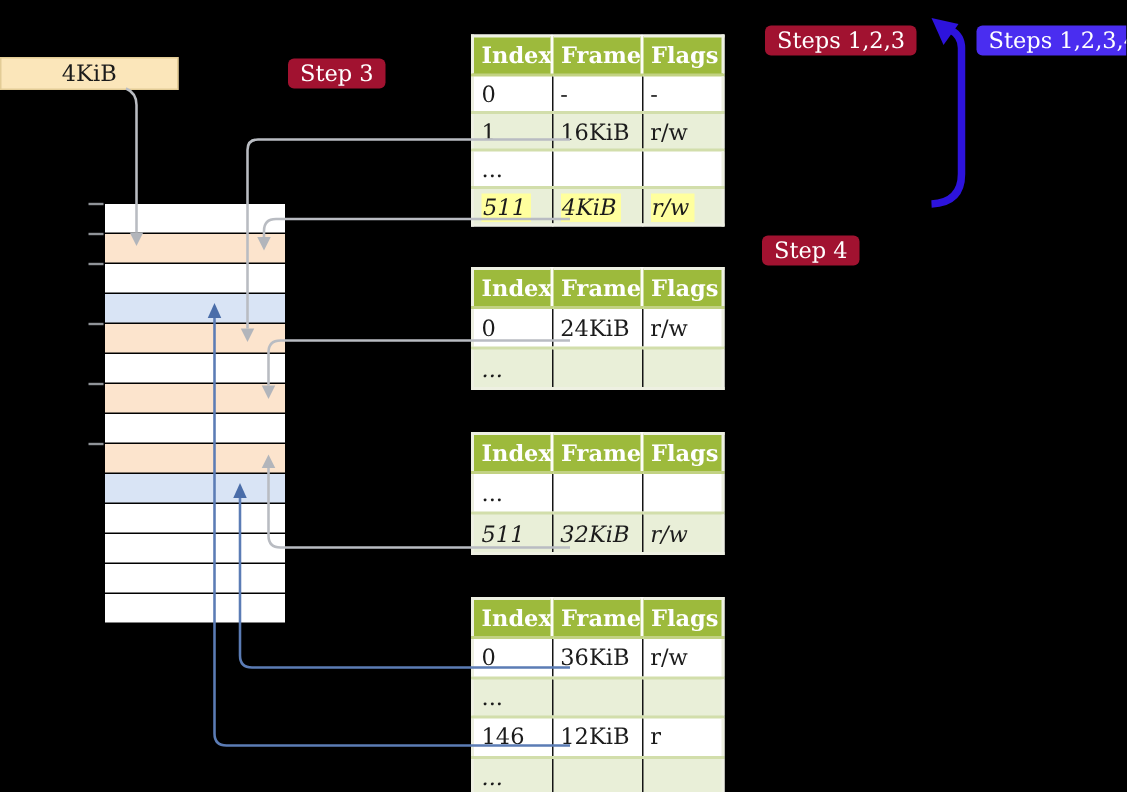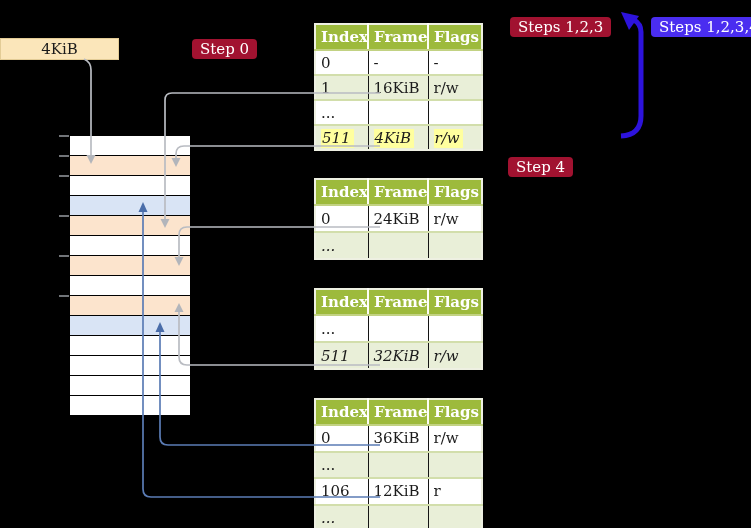--- a/index.html
+++ b/index.html
@@ -63,21 +63,21 @@
     <div class="mem-row white"></div>
     <div class="mem-row white"></div>
     <div class="mem-row white"></div>
     <div class="mem-row white"></div>
   </div>
 
   <div class="cr3-box">
     <span>4KiB</span>
   </div>
 
-  <div class="badge red b-step0">Step 0</div>
+  <div class="badge red b-step0">Step 3</div>
   <div class="badge red b-steps123">Steps 1,2,3</div>
   <div class="badge blue b-steps1234">Steps 1,2,3,4</div>
   <div class="badge red b-step4">Step 4</div>
 
   <table class="ptable t1">
     <colgroup>
         <col style="width:53px">
         <col style="width:60px">
         <col style="width:54px">
       </colgroup>
@@ -176,21 +176,21 @@
       <td>0</td>
       <td>36KiB</td>
       <td>r/w</td>
     </tr>
     <tr class="alt">
       <td>...</td>
       <td></td>
       <td></td>
     </tr>
     <tr>
-      <td>106</td>
+      <td>146</td>
       <td>12KiB</td>
       <td>r</td>
     </tr>
     <tr class="alt">
       <td>...</td>
       <td></td>
       <td></td>
     </tr>
   </tbody>
     </table>

